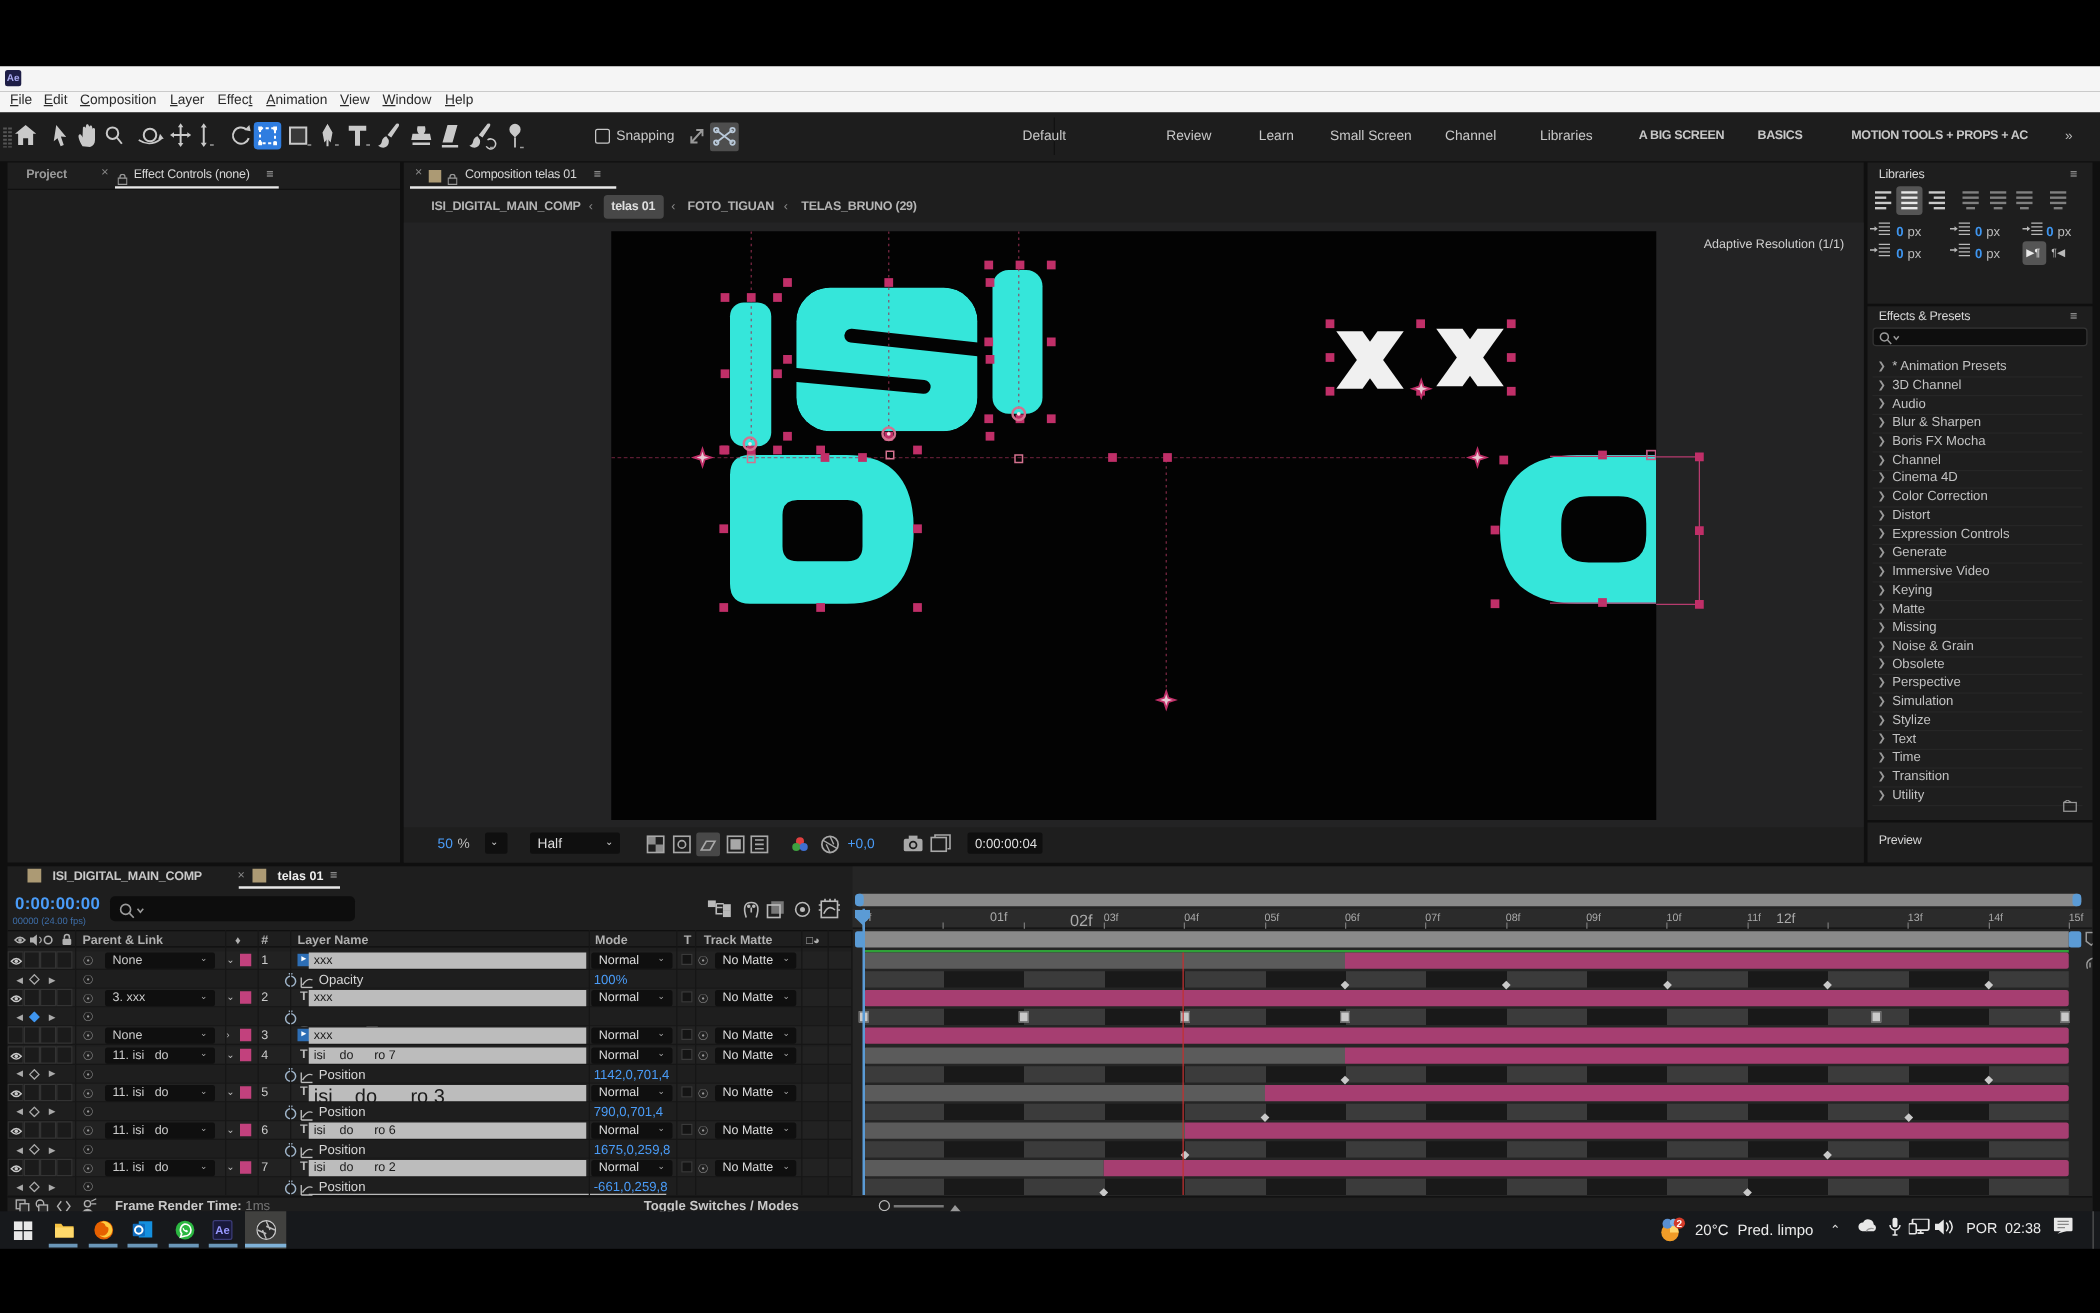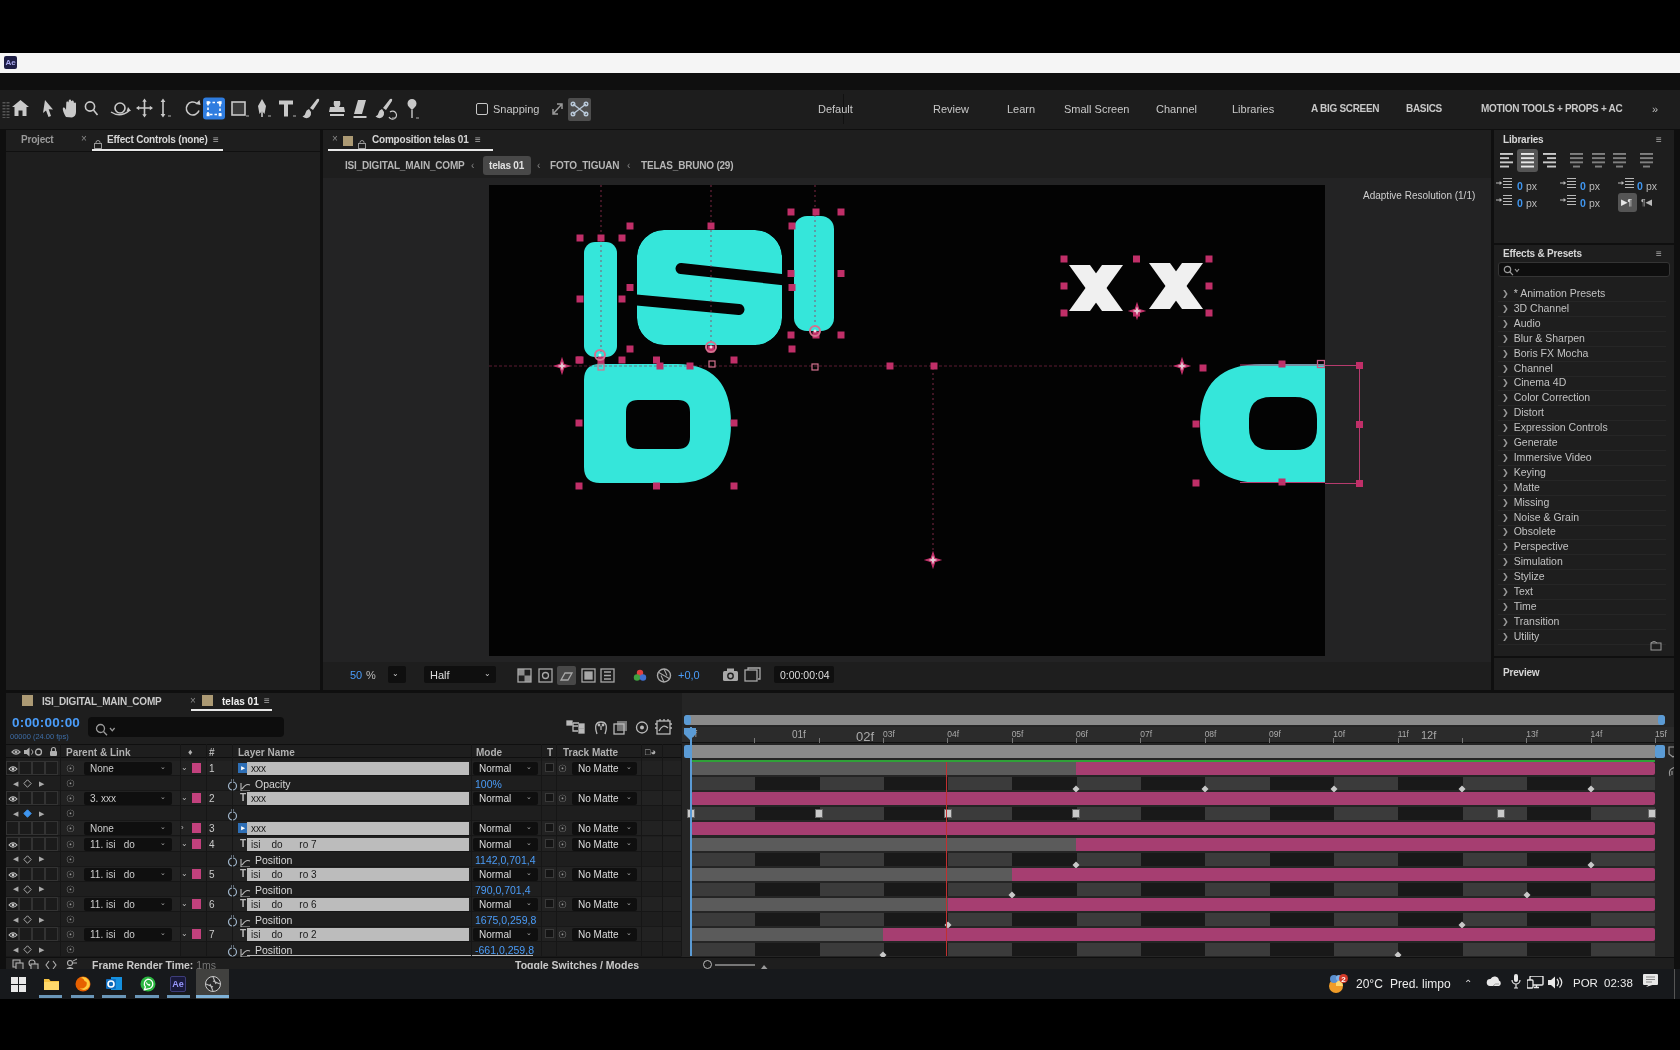--- a/index.html
+++ b/index.html
@@ -1,30 +1,41 @@
 <!DOCTYPE html>
 <html><head><meta charset="utf-8"><style>
 *{margin:0;padding:0;box-sizing:border-box}
 html,body{width:1680px;height:1050px;background:#000;overflow:hidden}
 body{font-family:"Liberation Sans",sans-serif}
 .abs{position:absolute}
 #root{position:relative;width:1680px;height:1050px;background:#000}
 .panel{position:absolute;background:#1e1e1e}
-.ptab-act{color:#d6d6d6;font-size:10px;font-weight:bold;letter-spacing:-0.2px;white-space:nowrap}
+.ptab-act{color:#d6d6d6;font-size:10px;font-weight:normal;letter-spacing:-0.2px;white-space:nowrap}
 .ptab-in{color:#9a9a9a;font-size:10px;font-weight:bold;letter-spacing:-0.2px;white-space:nowrap}
 .underline{position:absolute;height:2px;background:#e8e8e8}
 .wstab{position:absolute;top:13px;font-size:11px;color:#c8c8c8;white-space:nowrap}
 .wsep{position:absolute;top:4px;width:1px;height:30px;background:#111}
 .fxitem{position:absolute;left:4px;width:168px;height:15px;color:#c2c2c2;font-size:10.5px;border-bottom:1px solid #262626;white-space:nowrap}
 .fxitem b{color:#9a9a9a;font-weight:normal;font-size:8px;margin:0 5px 0 4px;position:relative;top:-1px}
 </style></head><body>
 <div id="root">
 <div class="abs" style="left:0;top:53px;width:1680px;height:946px;background:#0f0f0f"></div>
     <div class="abs" style="left:0;top:53px;width:1680px;height:20px;background:#f5f5f5">
       <div class="abs" style="left:4px;top:3px;width:13px;height:13px;background:#1e1e46;border-radius:2px;color:#a9a9ef;font-size:8px;font-weight:bold;text-align:center;line-height:13px">Ae</div>
+    </div>
+    <div class="abs" style="left:0;top:73px;width:1680px;height:17px;background:#f5f5f5">
+      <div class="abs" style="left:8px;top:1px;font-size:11px;color:#2a2a2a"><u>F</u>ile</div>
+      <div class="abs" style="left:35px;top:1px;font-size:11px;color:#2a2a2a"><u>E</u>dit</div>
+      <div class="abs" style="left:64px;top:1px;font-size:11px;color:#2a2a2a"><u>C</u>omposition</div>
+      <div class="abs" style="left:136px;top:1px;font-size:11px;color:#2a2a2a"><u>L</u>ayer</div>
+      <div class="abs" style="left:174px;top:1px;font-size:11px;color:#2a2a2a">Effec<u>t</u></div>
+      <div class="abs" style="left:213px;top:1px;font-size:11px;color:#2a2a2a"><u>A</u>nimation</div>
+      <div class="abs" style="left:272px;top:1px;font-size:11px;color:#2a2a2a"><u>V</u>iew</div>
+      <div class="abs" style="left:306px;top:1px;font-size:11px;color:#2a2a2a"><u>W</u>indow</div>
+      <div class="abs" style="left:356px;top:1px;font-size:11px;color:#2a2a2a"><u>H</u>elp</div>
     </div>
     <div class="abs" style="left:0;top:90px;width:1680px;height:39px;background:#1d1d1d">
       <svg class="abs" style="left:0;top:0" width="600" height="39" viewBox="0 0 600 39">
         <g stroke="#c9c9c9" fill="none" stroke-width="1.6">
           <path stroke="#555" stroke-width="3" stroke-dasharray="1.5,1.5" d="M4,12 L4,28 M8,12 L8,28"></path>
           <path fill="#c9c9c9" stroke="none" d="M20.5,10 L29,17 L26.5,17 L26.5,26 L22.5,26 L22.5,20.5 L18.5,20.5 L18.5,26 L14.5,26 L14.5,17 L12,17 Z"></path>
           <path fill="#c9c9c9" stroke="none" d="M45,10 L53,19.5 L48.7,19.2 L51,26 L48.5,27 L46,20.5 L43,23 Z"></path>
           <path fill="#c9c9c9" stroke="none" d="M66,27 C63,22 62,18 63.5,17.5 C64.8,17 65.6,19 66,20 L66.3,12.5 C66.3,11 68.3,11 68.4,12.5 L68.8,10.5 C69,9 71,9 71.1,10.7 L71.5,11.3 C71.8,10 73.6,10.2 73.7,11.6 L74,13 C74.4,12 76,12.2 76,13.6 L76,22 C76,25 74.5,27 72,27.5 Z"></path>
           <circle cx="90" cy="16.5" r="4.6"></circle>
           <path d="M93.5,20 L97.5,25"></path>
@@ -594,21 +605,21 @@
       </div>
       <div class="abs" style="left:60px;top:175.70000000000005px;font-size:10px;color:#999">☉</div>
       <div class="abs" style="left:78px;top:174.70000000000005px;width:88px;height:13px;background:#0f0f0f;border-radius:2px"></div>
       <div class="abs" style="left:84px;top:175.70000000000005px;font-size:10px;color:#ccc">11. isi&nbsp;&nbsp;&nbsp;do</div>
       <div class="abs" style="left:154px;top:175.70000000000005px;font-size:7px;color:#aaa">⌄</div>
       <div class="abs" style="left:175px;top:175.70000000000005px;font-size:8px;color:#bbb">⌄</div>
       <div class="abs" style="left:186px;top:175.70000000000005px;width:9px;height:10px;background:#c2417d"></div>
       <div class="abs" style="left:203px;top:175.70000000000005px;font-size:10px;color:#ccc">5</div>
       <div class="abs" style="left:232px;top:174.70000000000005px;width:10px;height:11px;color:#bbb;font-size:10px;font-weight:bold;text-align:center">T</div>
       <div class="abs" style="left:241px;top:174.70000000000005px;width:222px;height:13px;background:#bcbcbc"></div>
-      <div class="abs" style="left:245px;top:175.70000000000005px;font-size:10px;color:#1a1a1a">isi&nbsp;&nbsp;&nbsp;&nbsp;do&nbsp;&nbsp;&nbsp;&nbsp;&nbsp;&nbsp;ro 3</div>
+      <div class="abs" style="left:245px;top:175.70000000000005px;font-size:16px;color:#1a1a1a">isi&nbsp;&nbsp;&nbsp;&nbsp;do&nbsp;&nbsp;&nbsp;&nbsp;&nbsp;&nbsp;ro 3</div>
       <div class="abs" style="left:467px;top:174.70000000000005px;width:65px;height:13px;background:#0f0f0f;border-radius:2px"></div>
       <div class="abs" style="left:473px;top:175.70000000000005px;font-size:10px;color:#ddd">Normal</div>
       <div class="abs" style="left:520px;top:175.70000000000005px;font-size:7px;color:#aaa">⌄</div>
       <div class="abs" style="left:539px;top:175.70000000000005px;width:9px;height:9px;border:1px solid #3a3a3a;background:#141414"></div>
       <div class="abs" style="left:552px;top:175.70000000000005px;font-size:10px;color:#999">☉</div>
       <div class="abs" style="left:566px;top:174.70000000000005px;width:65px;height:13px;background:#0f0f0f;border-radius:2px"></div>
       <div class="abs" style="left:572px;top:175.70000000000005px;font-size:10px;color:#ddd">No Matte</div>
       <div class="abs" style="left:620px;top:175.70000000000005px;font-size:7px;color:#aaa">⌄</div>
       <div class="abs" style="left:0;top:188.79999999999995px;width:675px;height:15px;background:#1e1e1e;border-bottom:1px solid #181818"></div>
       <div class="abs" style="left:7px;top:192.29999999999995px;font-size:7px;color:#aaa">◀</div>

